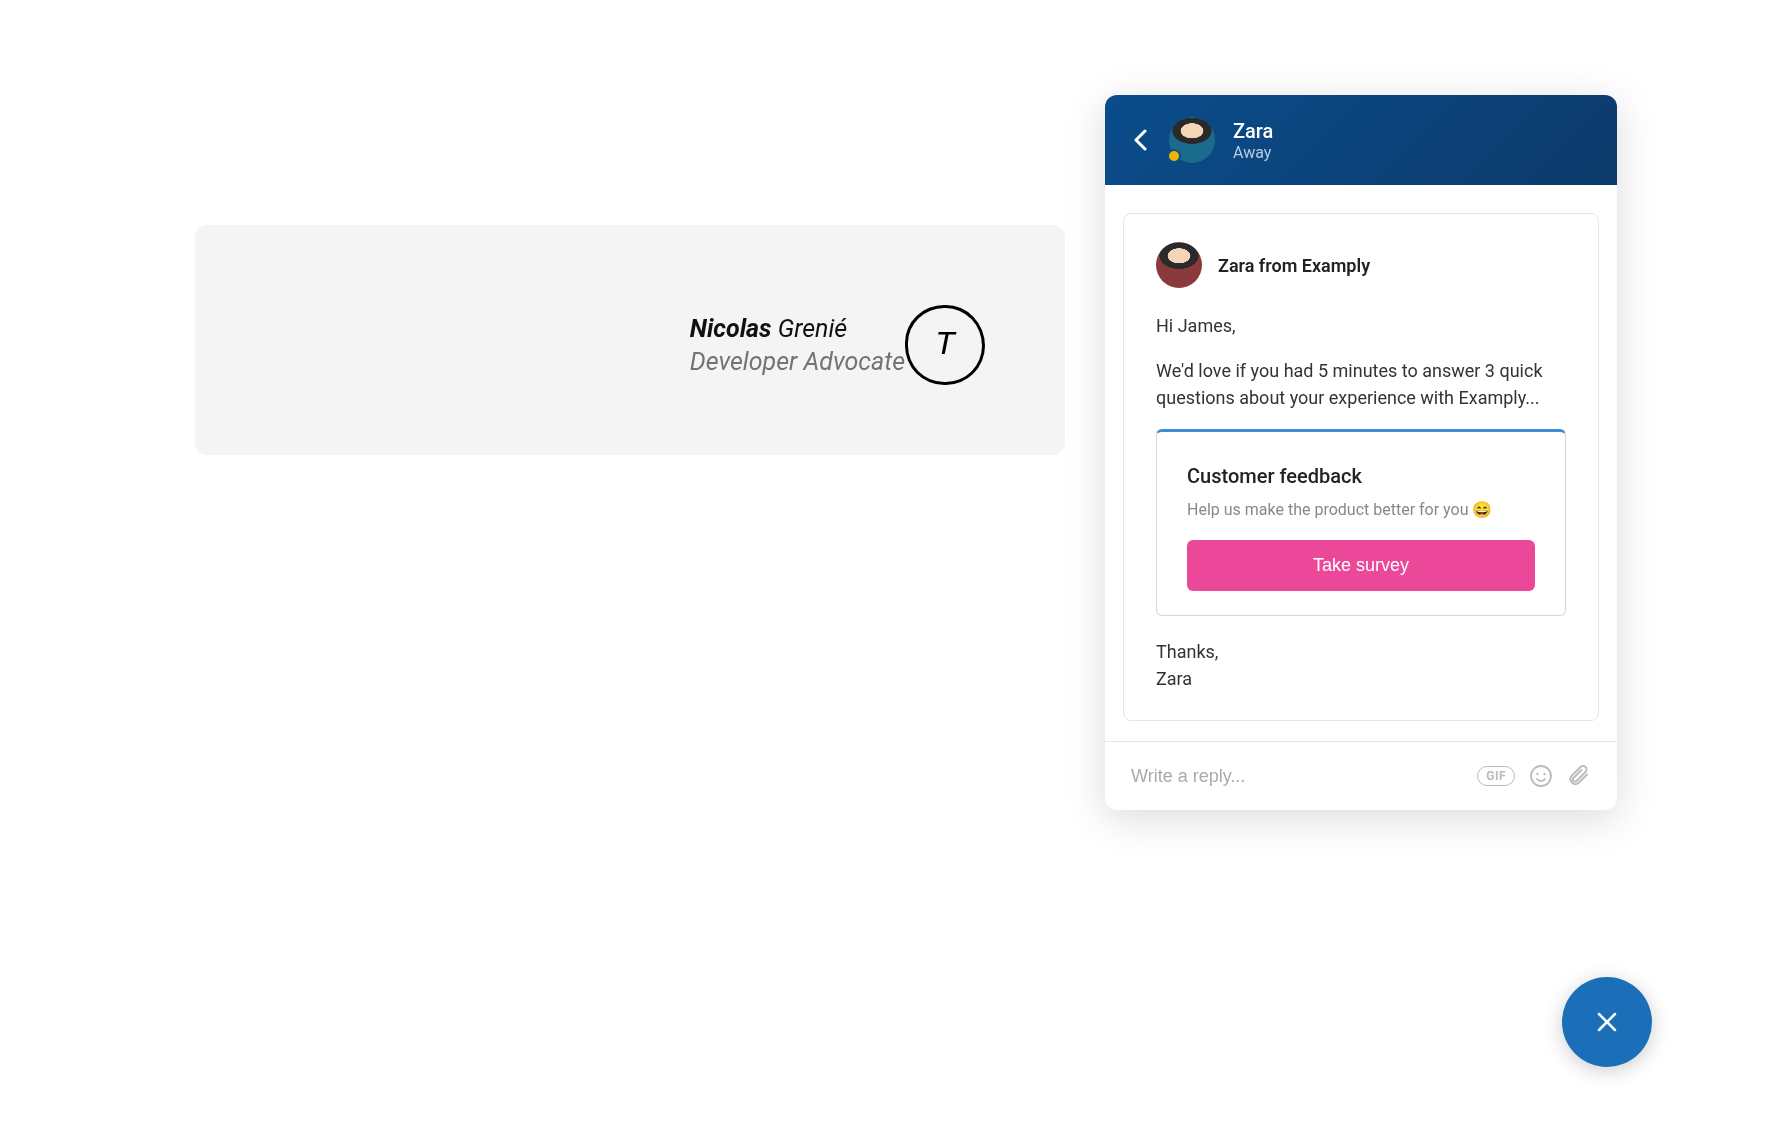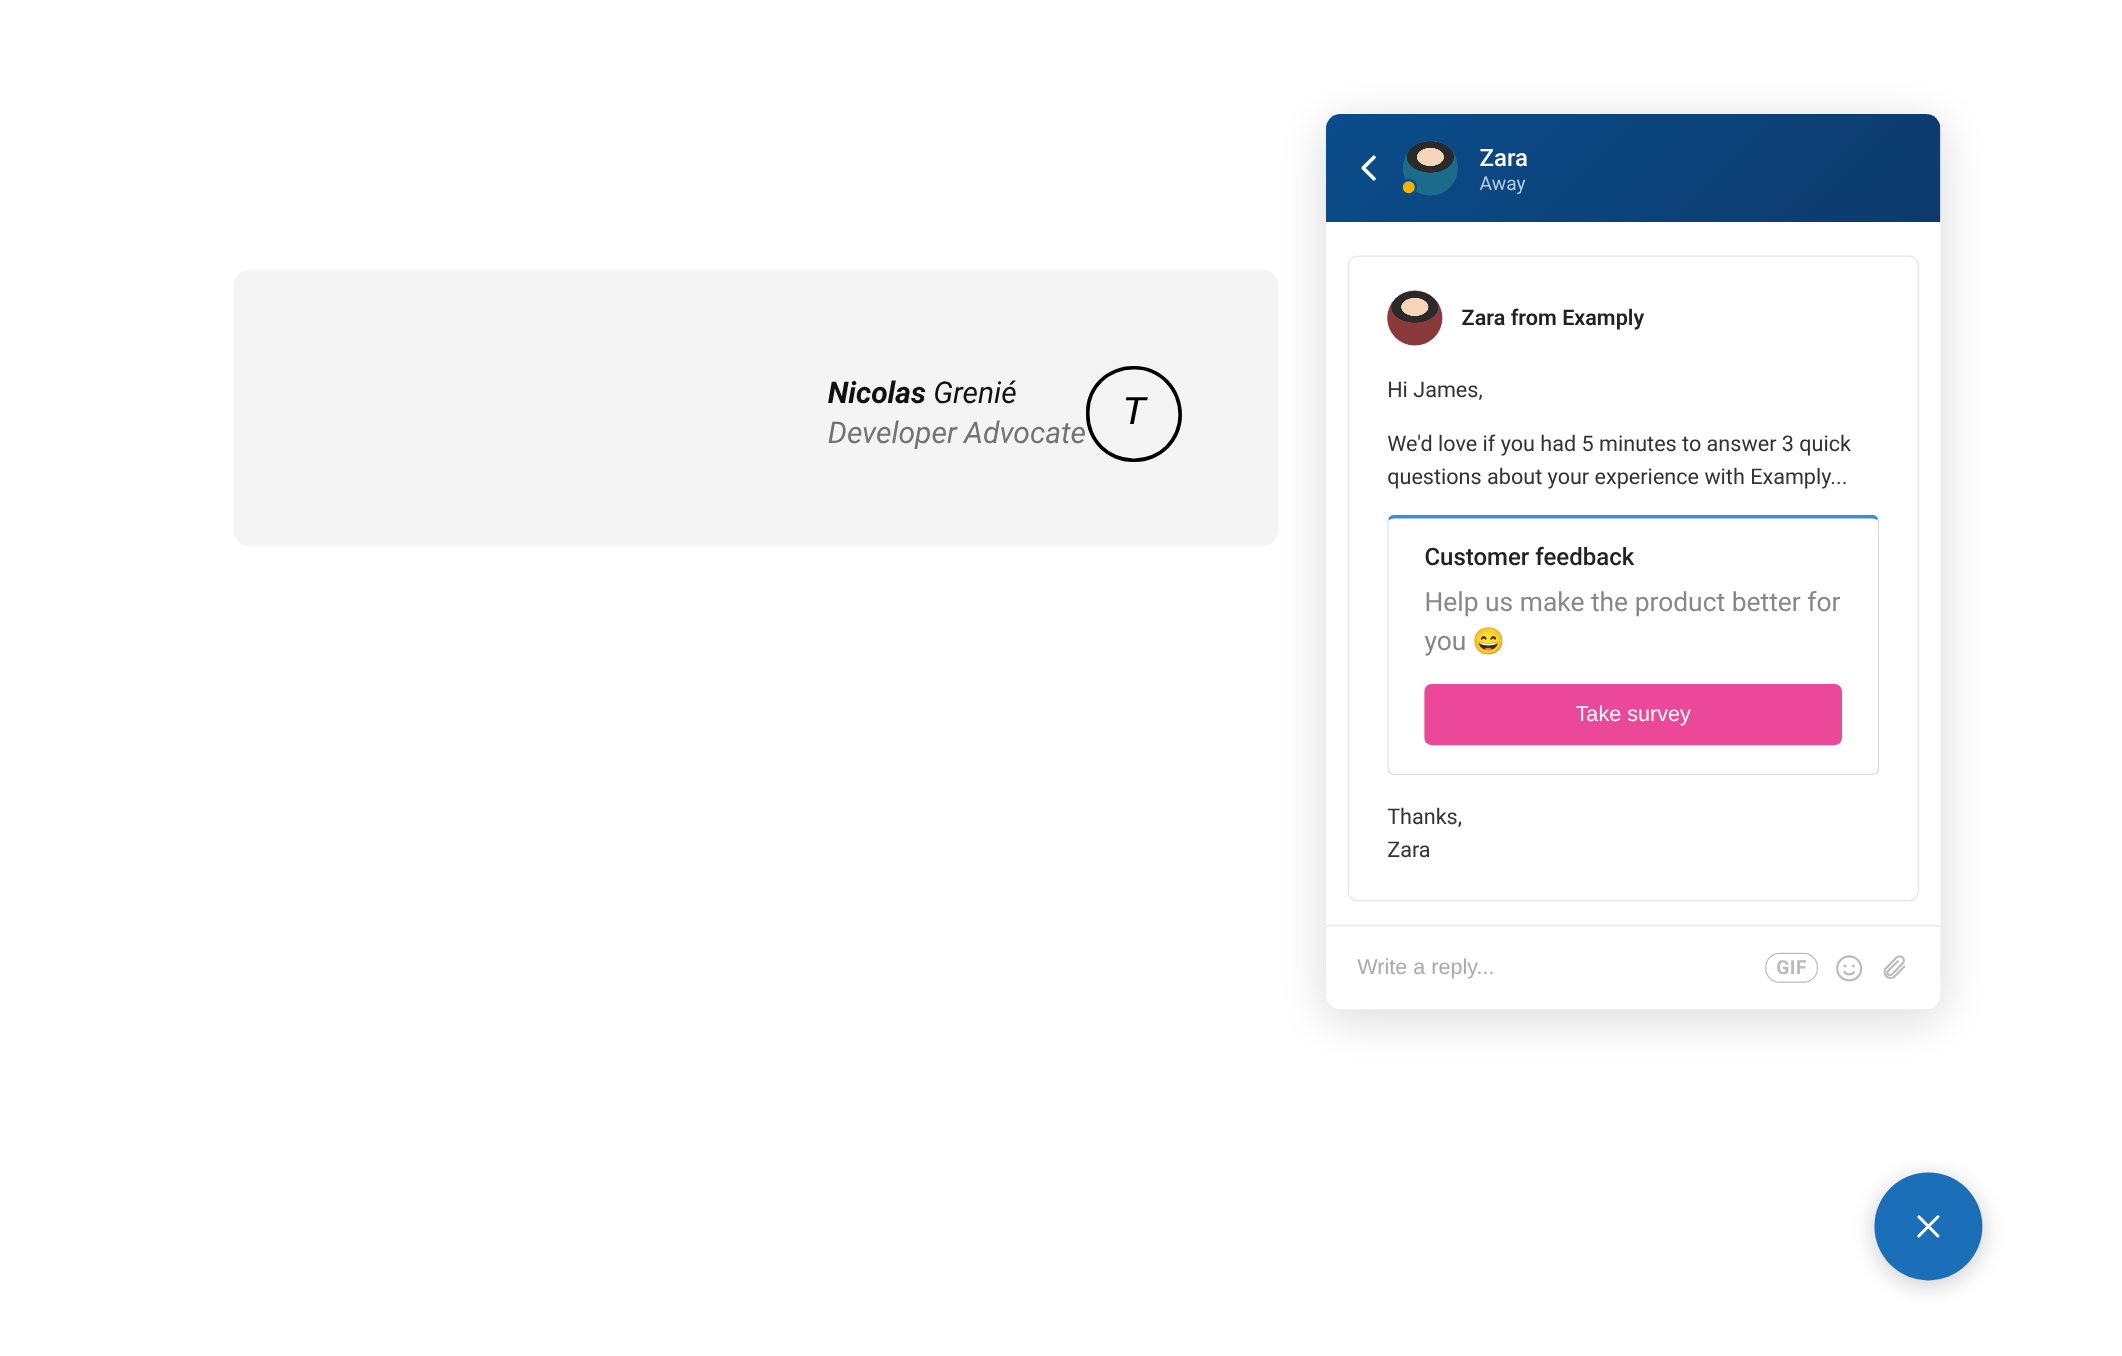--- a/index.html
+++ b/index.html
@@ -124,25 +124,25 @@
       border-radius: 50%;
       background: radial-gradient(ellipse 60% 40% at 50% 30%, #f5d5b8 0%, #f5d5b8 40%, #2a2a2a 42%, #2a2a2a 70%, #8a3a3a 72%);
       flex-shrink: 0;
     }
     .msg-from-name { font-size: 18px; font-weight: 600; color: #222; }
     .msg-text { font-size: 18px; color: #333; line-height: 1.5; margin-bottom: 18px; }
     .feedback-card {
       border: 1px solid #d8d8d8;
       border-top: 3px solid #3b8ed6;
       border-radius: 6px;
-      padding: 20px 30px 24px;
+      padding: 32px 30px 24px;
       margin-bottom: 22px;
     }
     .feedback-title { font-size: 20px; font-weight: 500; color: #222; margin-bottom: 10px; }
-    .feedback-subtitle { font-size: 22px; color: #888; line-height: 1.5; margin-bottom: 18px; }
+    .feedback-subtitle { font-size: 16px; color: #888; line-height: 1.5; margin-bottom: 18px; }
     .survey-button {
       width: 100%;
       background: #ec4899;
       color: #fff;
       border: none;
       border-radius: 6px;
       padding: 15px 0;
       font-size: 18px;
       font-weight: 500;
       cursor: pointer;
@@ -162,21 +162,21 @@
       color: #333;
       outline: none;
     }
     .reply-input::placeholder { color: #aaa; }
     .composer-icons { display: flex; align-items: center; gap: 14px; }
     .composer-icon { cursor: pointer; color: #bbb; display: flex; align-items: center; }
     .gif-pill {
       border: 1.5px solid #bbb;
       border-radius: 12px;
       padding: 2px 8px;
-      font-size: 16px;
+      font-size: 12px;
       font-weight: 700;
       color: #bbb;
       letter-spacing: 0.5px;
     }
     .fab {
       position: absolute;
       bottom: 63px;
       right: 116px;
       width: 90px;
       height: 90px;

